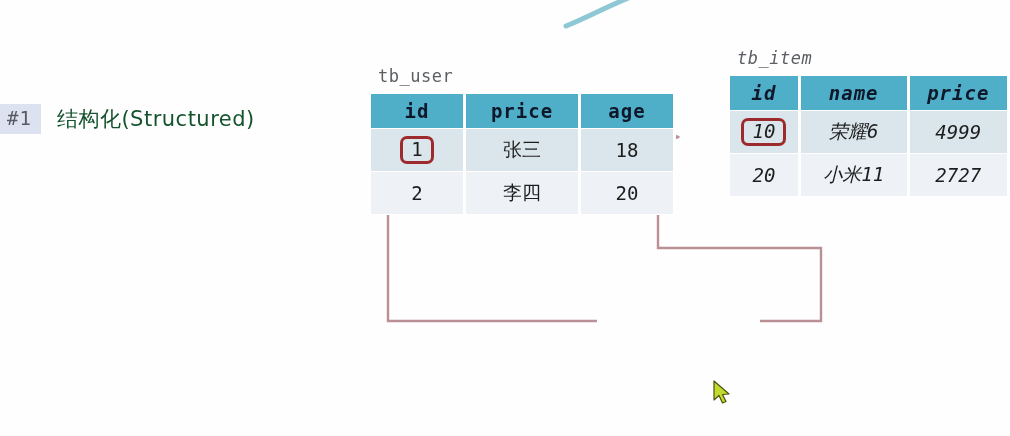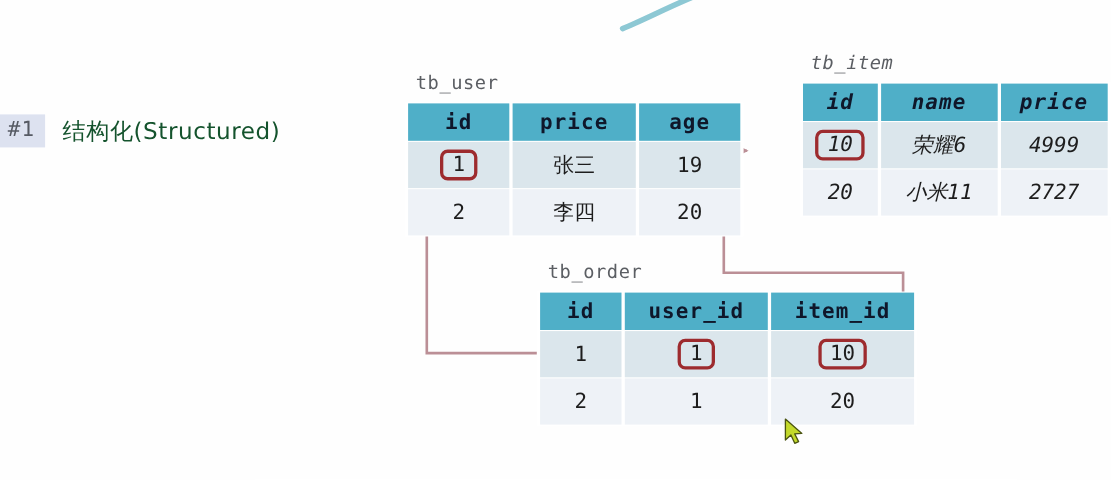--- a/index.html
+++ b/index.html
@@ -153,21 +153,21 @@
           <th style="width:100px">price</th>
           <th style="width:80px">age</th>
         </tr>
       </thead>
       <tbody>
         <tr class="row-a">
           <td>
             <span class="hl">1</span>
           </td>
           <td class="cjk">张三</td>
-          <td>19</td>
+          <td>18</td>
         </tr>
         <tr class="row-b">
           <td>2</td>
           <td class="cjk">李四</td>
           <td>20</td>
         </tr>
       </tbody>
     </table>
   </div>
 
@@ -191,46 +191,18 @@
         </tr>
         <tr class="row-b">
           <td>20</td>
           <td class="cjk">小米11</td>
           <td>2727</td>
         </tr>
       </tbody>
     </table>
   </div>
 
-  <div class="table-block" style="left:488px; top:238px;">
-    <div class="table-caption">tb_order</div>
-    <table class="db">
-      <thead>
-        <tr>
-          <th style="width:62px">id</th>
-          <th style="width:118px">user_id</th>
-          <th style="width:118px">item_id</th>
-        </tr>
-      </thead>
-      <tbody>
-        <tr class="row-a">
-          <td>1</td>
-          <td>
-            <span class="hl">1</span>
-          </td>
-          <td>
-            <span class="hl">10</span>
-          </td>
-        </tr>
-        <tr class="row-b">
-          <td>2</td>
-          <td>1</td>
-          <td>20</td>
-        </tr>
-      </tbody>
-    </table>
-  </div>
 
   <svg id="cursor" width="20" height="26">
     <path d="M2 1 L2 20 L7 15.5 L10.5 23 L14 21.5 L10.5 14.5 L17 14 Z" fill="#c3d92b" stroke="#4a5410" stroke-width="1.2" stroke-linejoin="round"></path>
   </svg>
 
 </div>
 
 </body></html>

